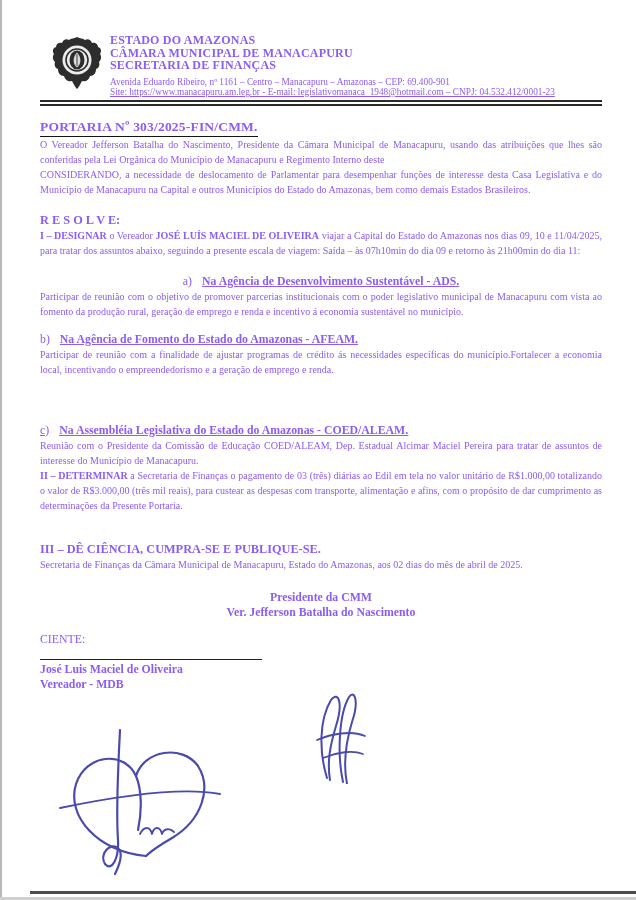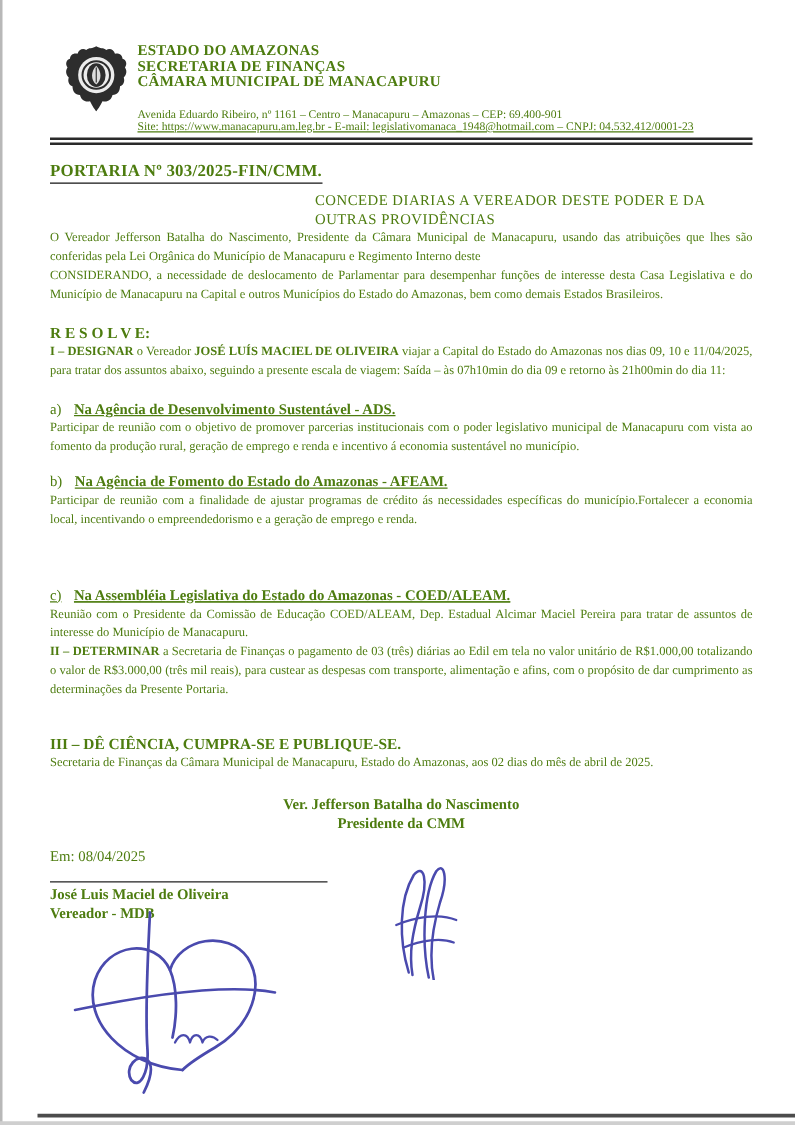--- a/index.html
+++ b/index.html
@@ -1,43 +1,43 @@
 <!DOCTYPE html>
 <html><head>
 <meta charset="utf-8">
 <style>
   html,body{margin:0;padding:0;background:#e9e9e9;}
   .page{
     position:relative;width:636px;height:900px;background:#ffffff;
-    font-family:"Liberation Serif","DejaVu Serif",serif;color:#4d7c0f;
+    font-family:"Liberation Serif","DejaVu Serif",serif;color:#8b5cf6;
     overflow:hidden;box-sizing:border-box;
   }
   .scan-edge-left{position:absolute;left:0;top:0;width:2px;height:100%;background:#b8b8b8;}
   .scan-edge-bottom{position:absolute;left:0;top:897px;width:100%;height:3px;background:#cfcfcf;}
   .content{padding:34px 34px 0 40px;}
   header{display:flex;align-items:flex-start;}
   .crest{flex:0 0 auto;margin:2px 8px 0 12px;}
   .head-text{flex:1;}
   .org-line{font-weight:bold;font-size:12px;line-height:12.5px;letter-spacing:.2px;}
-  .addr-line{font-size:9.3px;line-height:10.5px;margin-top:15px;}
+  .addr-line{font-size:9.3px;line-height:10.5px;margin-top:5px;}
   .contact-line{font-size:9.3px;line-height:10.5px;text-decoration:underline;}
   .double-rule{margin-top:2px;height:6px;border-top:2.5px solid #2a2a2a;border-bottom:2px solid #2a2a2a;box-sizing:border-box;}
   .doc-title{display:inline-block;font-weight:bold;font-size:13.5px;margin-top:13px;
              border-bottom:1.6px solid #141414;padding-bottom:1px;letter-spacing:.2px;}
   .subject{margin:6px 0 0 212px;width:356px;font-size:11.8px;line-height:15px;letter-spacing:.4px;}
   p.body{font-size:10px;line-height:15px;text-align:justify;margin:0;}
   .preamble{margin-top:8px;}
   .considerando{margin-top:11px;}
   .resolve{margin-top:16px;font-weight:bold;font-size:12.3px;}
   .resolve span{}
   .item-I{margin-top:14px;}
   .sub-head{font-size:11.8px;line-height:15px;}
   .sub-head .marker{margin-right:10px;}
   .sub-head .hd{font-weight:bold;text-decoration:underline;}
-  .sh-a{margin-top:16px;}
+  .sh-a{margin-top:16px;text-align:center;}
   .tx-a{margin-top:6px;}
   .sh-b{margin-top:13px;}
   .sh-c{margin-top:46px;text-decoration:underline;}
   .item-II{margin-top:28px;}
   .item-III{margin-top:28px;font-weight:bold;font-size:12.3px;line-height:16px;}
   .closing{margin-top:17px;}
   .president-block{margin-top:18px;text-align:center;font-weight:bold;font-size:11.8px;line-height:15px;}
   .ciente{margin-top:12px;font-size:11.8px;line-height:15px;}
   .sig-line{margin-top:12px;width:222px;border-top:1.4px solid #222;}
   .cname{margin-top:2px;font-weight:bold;font-size:11.8px;line-height:15px;}
@@ -57,34 +57,33 @@
       <svg class="crest" width="50" height="54" viewBox="0 0 50 54">
         <path d="M25 1 C28 3 31 2 33 4 C36 2 39 4 40 7 C43 6 46 8 46 11 C49 12 50 15 48 18 C50 21 49 24 47 26 C48 29 47 32 44 33 C44 37 42 40 38 40 C37 44 34 46 30 45 C28 49 26 52 25 53 C24 52 22 49 20 45 C16 46 13 44 12 40 C8 40 6 37 6 33 C3 32 2 29 3 26 C1 24 0 21 2 18 C0 15 1 12 4 11 C4 8 7 6 10 7 C11 4 14 2 17 4 C19 2 22 3 25 1 Z" fill="#2d2d2d"></path>
         <circle cx="25" cy="24" r="14.5" fill="#ececec"></circle>
         <circle cx="25" cy="24" r="11" fill="none" stroke="#2d2d2d" stroke-width="1.6"></circle>
         <ellipse cx="25" cy="24" rx="7.5" ry="9.5" fill="#2d2d2d"></ellipse>
         <path d="M25 16.5 C29.5 21 29.5 28 25 31.5 C20.5 28 20.5 21 25 16.5 Z" fill="#dcdcdc"></path>
         <path d="M25 18 L25 30" stroke="#2d2d2d" stroke-width="0.9"></path>
       </svg>
       <div class="head-text">
         <div class="org-line">ESTADO DO AMAZONAS</div>
+        <div class="org-line">CÂMARA MUNICIPAL DE MANACAPURU</div>
         <div class="org-line">SECRETARIA DE FINANÇAS</div>
-        <div class="org-line">CÂMARA MUNICIPAL DE MANACAPURU</div>
         <div class="addr-line">Avenida Eduardo Ribeiro, nº 1161 – Centro – Manacapuru – Amazonas – CEP: 69.400-901</div>
         <div class="contact-line">Site: https://www.manacapuru.am.leg.br - E-mail: legislativomanaca_1948@hotmail.com – CNPJ: 04.532.412/0001-23</div>
       </div>
     </header>
 
     <div class="double-rule"></div>
 
     <div>
       <span class="doc-title">PORTARIA Nº 303/2025-FIN/CMM.</span>
     </div>
 
-    <div class="subject">CONCEDE DIARIAS A VEREADOR DESTE PODER E DA OUTRAS PROVIDÊNCIAS</div>
 
     <p class="body preamble">O Vereador Jefferson Batalha do Nascimento, Presidente da Câmara Municipal de Manacapuru, usando das atribuições que lhes são conferidas pela Lei Orgânica do Município de Manacapuru e Regimento Interno deste</p>
 
     <p class="body considerando">CONSIDERANDO, a necessidade de deslocamento de Parlamentar para desempenhar funções de interesse desta Casa Legislativa e do Município de Manacapuru na Capital e outros Municípios do Estado do Amazonas, bem como demais Estados Brasileiros.</p>
 
     <div class="resolve"><span>R E S O L V E:</span></div>
 
     <p class="body item-I"><b>I – DESIGNAR</b><span> o Vereador </span><b>JOSÉ LUÍS MACIEL DE OLIVEIRA</b><span> viajar a Capital do Estado do Amazonas nos dias 09, 10 e 11/04/2025, para tratar dos assuntos abaixo, seguindo a presente escala de viagem: Saída – às 07h10min do dia 09 e retorno às 21h00min do dia 11:</span></p>
 
     <div class="sub-head sh-a"><span class="marker">a)</span><span class="hd">Na Agência de Desenvolvimento Sustentável - ADS.</span></div>
@@ -96,26 +95,26 @@
     <div class="sub-head sh-c"><span class="marker">c)</span><span class="hd">Na Assembléia Legislativa do Estado do Amazonas - COED/ALEAM.</span></div>
     <p class="body">Reunião com o Presidente da Comissão de Educação COED/ALEAM, Dep. Estadual Alcimar Maciel Pereira para tratar de assuntos de interesse do Município de Manacapuru.</p>
 
     <p class="body item-II"><b>II – DETERMINAR</b><span> a Secretaria de Finanças o pagamento de 03 (três) diárias ao Edil em tela no valor unitário de R$1.000,00 totalizando o valor de R$3.000,00 (três mil reais), para custear as despesas com transporte, alimentação e afins, com o propósito de dar cumprimento as determinações da Presente Portaria.</span></p>
 
     <div class="item-III">III – DÊ CIÊNCIA, CUMPRA-SE E PUBLIQUE-SE.</div>
 
     <p class="body closing">Secretaria de Finanças da Câmara Municipal de Manacapuru, Estado do Amazonas, aos 02 dias do mês de abril de 2025.</p>
 
     <div class="president-block">
+      <div>Presidente da CMM</div>
       <div>Ver. Jefferson Batalha do Nascimento</div>
-      <div>Presidente da CMM</div>
     </div>
 
     <div class="ciente">
-      <div>Em: 08/04/2025</div>
+      <div>CIENTE:</div>
     </div>
 
     <div class="sig-line"></div>
     <div class="cname">José Luis Maciel de Oliveira</div>
     <div class="ctitle">Vereador - MDB</div>
   </div>
 
   <svg class="ink" style="left:293px;top:692px;" width="88" height="92" viewBox="0 0 88 92">
     <path stroke-width="2" d="M34 86 C26 60 26 28 38 8 C46 -2 50 12 43 34 C37 54 34 70 37 88"></path>
     <path stroke-width="2" d="M50 90 C44 62 46 22 56 5 C62 -3 66 10 59 30 C53 50 50 72 54 92"></path>

